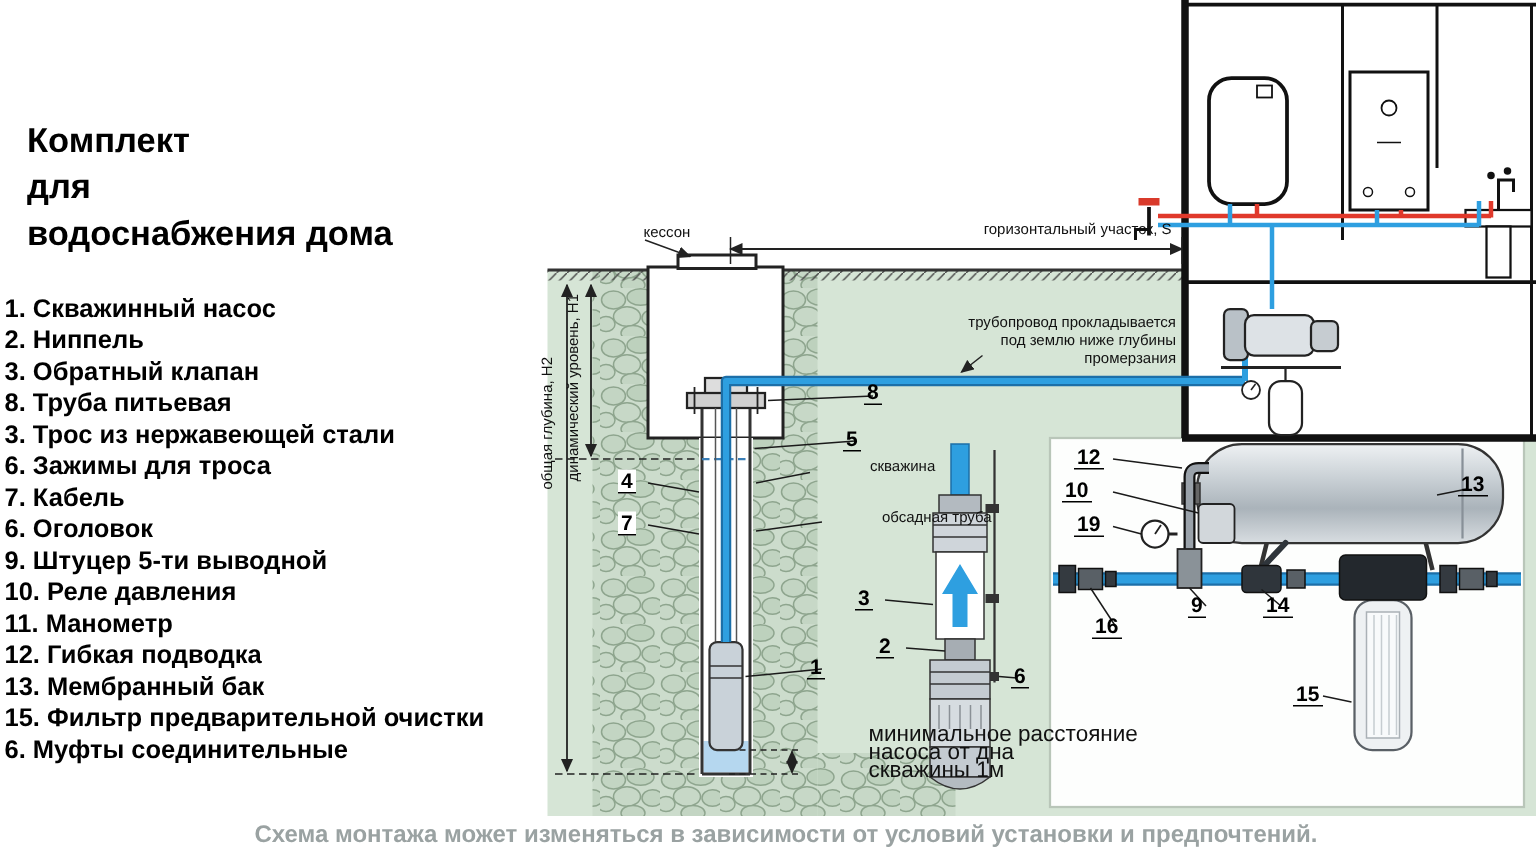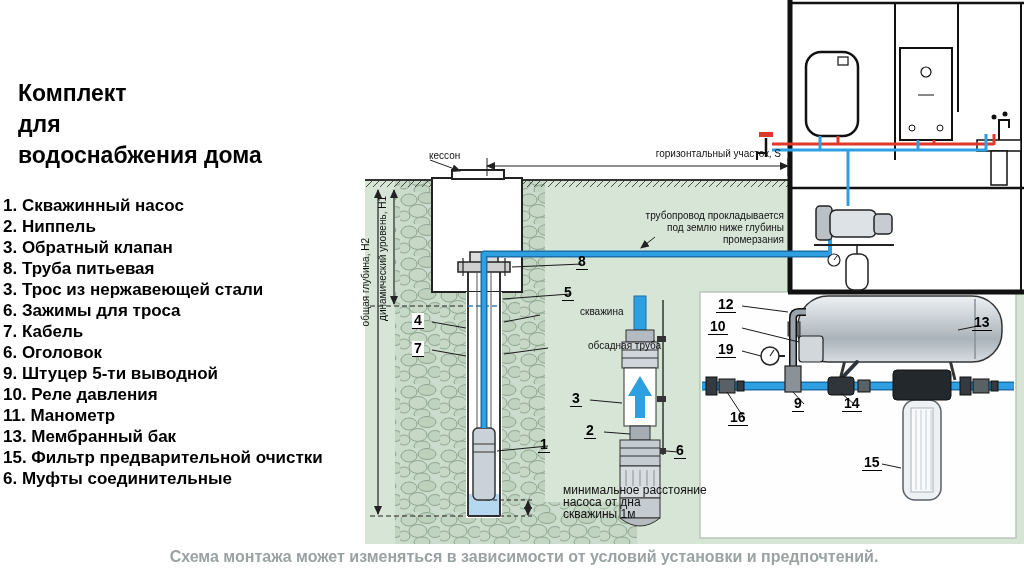--- a/index.html
+++ b/index.html
@@ -290,36 +290,37 @@
   <li>2. Ниппель</li>
   <li>3. Обратный клапан</li>
   <li>8. Труба питьевая</li>
   <li>3. Трос из нержавеющей стали</li>
   <li>6. Зажимы для троса</li>
   <li>7. Кабель</li>
   <li>6. Оголовок</li>
   <li>9. Штуцер 5-ти выводной</li>
   <li>10. Реле давления</li>
   <li>11. Манометр</li>
+  <li>12. Гибкая подводка</li>
   <li>13. Мембранный бак</li>
   <li>15. Фильтр предварительной очистки</li>
   <li>6. Муфты соединительные</li>
 </ul>
 
 <div class="lbl" style="left:385px;top:150px">кессон</div>
 <div class="lbl center" style="left:495px;top:148px;width:286px">горизонтальный участок, S</div>
 <div class="lbl center" style="left:578px;top:210px;width:206px">
   <div>трубопровод прокладывается</div>
   <div>под землю ниже глубины промерзания</div>
 </div>
 <div class="vlbl" style="left:360px;top:238px">общая глубина, Н2</div>
 <div class="vlbl" style="left:377px;top:196px">динамический уровень, Н1</div>
 <div class="lbl" style="left:536px;top:306px">скважина</div>
 <div class="lbl" style="left:544px;top:340px">обсадная труба</div>
-<div class="lbl" style="left:519px;top:484px;font-size:12px">
+<div class="lbl" style="left:535px;top:484px;font-size:15px">
   <div>минимальное расстояние</div>
   <div>насоса от дна</div>
   <div>скважины 1м</div>
 </div>
 
 <div class="callout" style="left:576px;top:254px">8</div>
 <div class="callout" style="left:562px;top:285px">5</div>
 <div class="callout boxed" style="left:412px;top:313px">4</div>
 <div class="callout boxed" style="left:412px;top:341px">7</div>
 <div class="callout" style="left:570px;top:391px">3</div>

